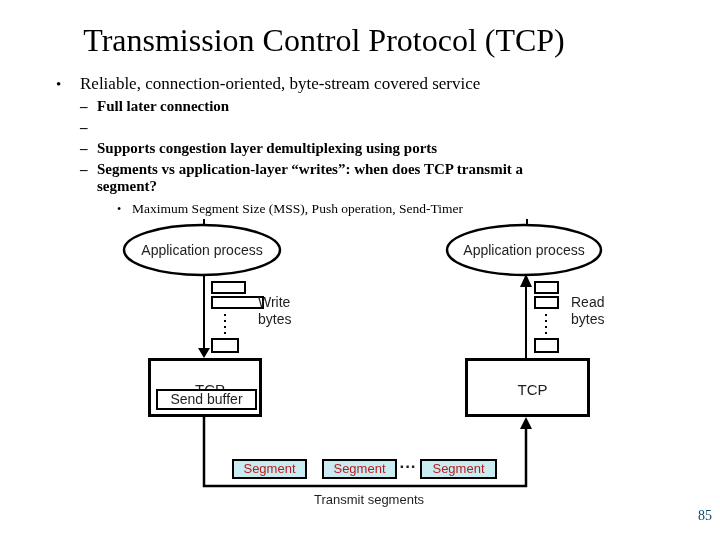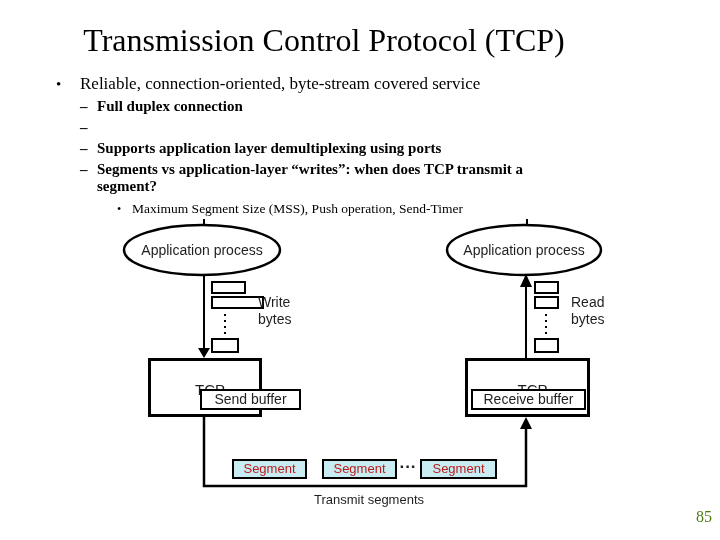--- a/index.html
+++ b/index.html
@@ -75,21 +75,21 @@
     text-align: center; font-size: 15px; line-height: 18px;
     margin-top: 20px; color: #1f1f1f; padding-left: 10px;
   }
   .buffer-box {
     position: absolute; top: 28px; height: 21px;
     border: 2px solid #000; box-sizing: border-box;
     background: #ffffff;
     text-align: center; font-size: 14px; line-height: 17px;
     color: #1f1f1f; white-space: nowrap; overflow: hidden;
   }
-  .buffer-box.send    { left: 5px;  width: 101px; margin-left: 44px; }
+  .buffer-box.send    { left: 5px;  width: 101px; }
   .buffer-box.receive { left: 3px;  width: 115px; }
 
   .segment-box {
     position: absolute; top: 459px; height: 20px;
     border: 2px solid #000; box-sizing: border-box;
     text-align: center; font-size: 13px; line-height: 15px;
     color: #b91c1c;
   }
   .segment-box.s1 { left: 232px; width: 75px; }
   .segment-box.s2 { left: 322px; width: 75px; }
@@ -100,46 +100,46 @@
     font-size: 17px; font-weight: 700; letter-spacing: 1px;
     color: #1f1f1f;
   }
   .transmit-label {
     position: absolute; left: 266px; top: 492px; width: 206px;
     text-align: center; font-size: 13px; color: #1f1f1f;
   }
   .page-number {
     position: absolute; right: 8px; top: 508px;
     font-family: "Liberation Serif", serif;
-    font-size: 16px; color: #4d7c0f;
+    font-size: 14px; color: #0c4a6e;
   }
 </style>
 </head>
 <body>
 
 <div class="slide">
 
   <h1 class="title">Transmission Control Protocol (TCP)</h1>
 
   <div class="b1">
     <span class="marker">•</span>
     <span>Reliable, connection-oriented, byte-stream covered service</span>
   </div>
 
   <div class="b2">
     <div class="b2-item">
       <span class="marker">–</span>
-      <span>Full duplex connection</span>
-    </div>
-    <div class="b2-item">
-      <span class="marker">–</span>
-    </div>
-    <div class="b2-item">
-      <span class="marker">–</span>
-      <span>Supports application layer demultiplexing using ports</span>
+      <span>Full later connection</span>
+    </div>
+    <div class="b2-item">
+      <span class="marker">–</span>
+    </div>
+    <div class="b2-item">
+      <span class="marker">–</span>
+      <span>Supports congestion layer demultiplexing using ports</span>
     </div>
     <div class="b2-item">
       <span class="marker">–</span>
       <span>Segments vs application-layer “writes”: when does TCP transmit a segment?</span>
     </div>
   </div>
 
   <div class="b3">
     <span class="marker">•</span>
     <span>Maximum Segment Size (MSS), Push operation, Send-Timer</span>
@@ -184,21 +184,20 @@
     <div>Read</div>
     <div>bytes</div>
   </div>
 
   <div class="tcp-box sender">
     <div class="tcp-label">TCP</div>
     <div class="buffer-box send">Send buffer</div>
   </div>
   <div class="tcp-box receiver">
     <div class="tcp-label">TCP</div>
-    <div class="buffer-box receive">Receive buffer</div>
   </div>
 
   <div class="segment-box s1" style="background-color: rgb(201, 236, 242);">Segment</div>
   <div class="segment-box s2" style="background-color: rgb(201, 236, 242);">Segment</div>
   <div class="seg-ellipsis">...</div>
   <div class="segment-box s3" style="background-color: rgb(201, 236, 242);">Segment</div>
 
   <div class="transmit-label">Transmit segments</div>
 
   <div class="page-number">85</div>

